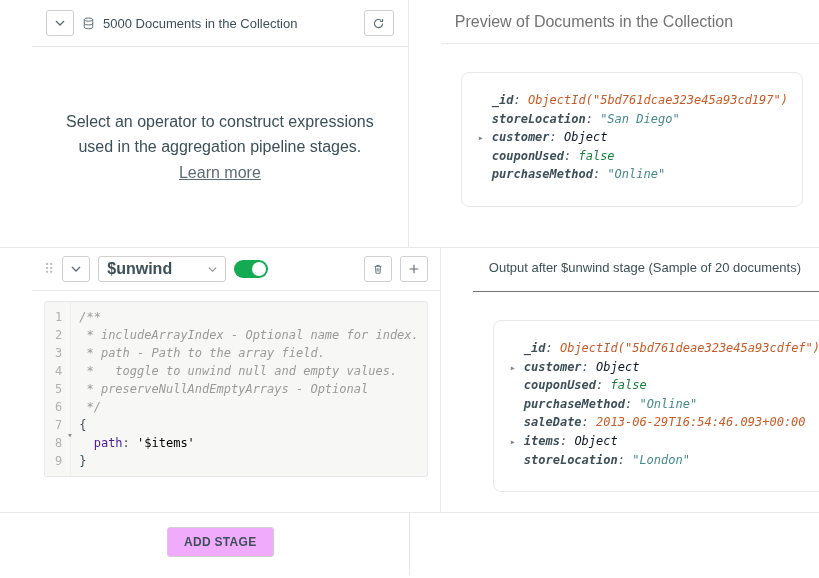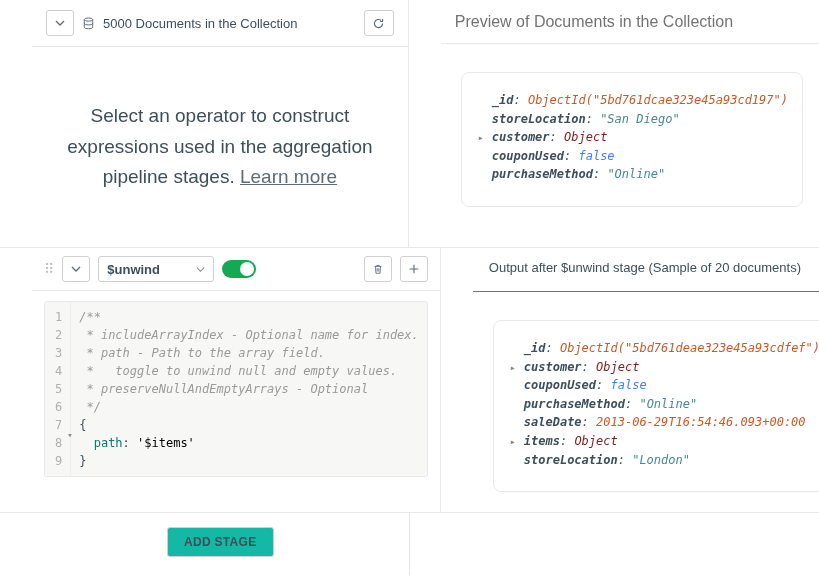--- a/index.html
+++ b/index.html
@@ -79,21 +79,21 @@
       display: inline-flex;
       align-items: center;
       justify-content: center;
       cursor: pointer;
     }
     .refresh-btn svg { width: 13px; height: 13px; }
     .placeholder-body {
       padding: 40px 24px;
       text-align: center;
       color: #3d4f58;
-      font-size: 19px;
+      font-size: 16px;
       line-height: 1.6;
       min-height: 200px;
       display: flex;
       align-items: center;
       justify-content: center;
     }
     .placeholder-body a {
       color: #5d6c74;
       text-decoration: underline;
     }
@@ -117,22 +117,22 @@
       position: absolute;
       left: 2px;
       font-size: 10px;
       color: #888;
       top: 2px;
     }
     .key { color: #3d4f58; font-weight: 600; }
     .colon { color: #3d4f58; }
     .objid-fn { color: #c75b27; font-family: inherit; }
     .str-val { color: #458a8c; }
-    .bool-val { color: #3b82f6; }
-    .plain-val { color: #7f1d1d; }
+    .bool-val { color: #15803d; }
+    .plain-val { color: #0f172a; }
     .date-val { color: #c75b27; }
 
     
     .stage2-header {
       display: flex;
       align-items: center;
       padding: 8px 12px;
       border-bottom: 1px solid #e8e8e8;
       gap: 8px;
     }
@@ -145,21 +145,21 @@
     }
     .stage-select {
       display: inline-flex;
       align-items: center;
       border: 1px solid #d0d0d0;
       border-radius: 3px;
       height: 26px;
       padding: 0 8px;
       gap: 36px;
       cursor: pointer;
-      font-size: 13px;
+      font-size: 16px;
       font-weight: 600;
       background: #fff;
     }
     .stage-select svg { width: 9px; height: 9px; color: #888; }
     .toggle {
       width: 34px;
       height: 18px;
       background: #13aa52;
       border-radius: 10px;
       position: relative;
@@ -209,21 +209,21 @@
       background: #f7f7f6;
     }
     .gutter div { height: 18px; }
     .code-body {
       padding: 6px 8px;
       flex: 1;
     }
     .code-body div { height: 18px; white-space: pre; }
     .comment { color: #9a9a9a; font-style: italic; }
     .punct { color: #3d4f58; }
-    .prop { color: #0f766e; }
+    .prop { color: #4c1d95; }
     .string { color: #000000; }
     .fold-arrow {
       display: inline-block;
       width: 0;
       position: relative;
     }
     .fold-arrow::before {
       content: "▾";
       position: absolute;
       left: -12px;
@@ -234,21 +234,21 @@
     .add-stage-row {
       padding: 14px 0 18px 0;
       border-right: none;
     }
     .add-stage-btn {
       display: block;
       margin: 0 auto;
       padding: 7px 16px;
       border: 1px solid #d0d0d0;
       border-radius: 3px;
-      background: #14b8a6;
+      background: #f0abfc;
       font-weight: 700;
       font-size: 12px;
       letter-spacing: 0.3px;
       cursor: pointer;
       color: #3d4f58;
     }
     .row1 .left-panel, .row1 .right-panel {
       display: flex;
       flex-direction: column;
     }

